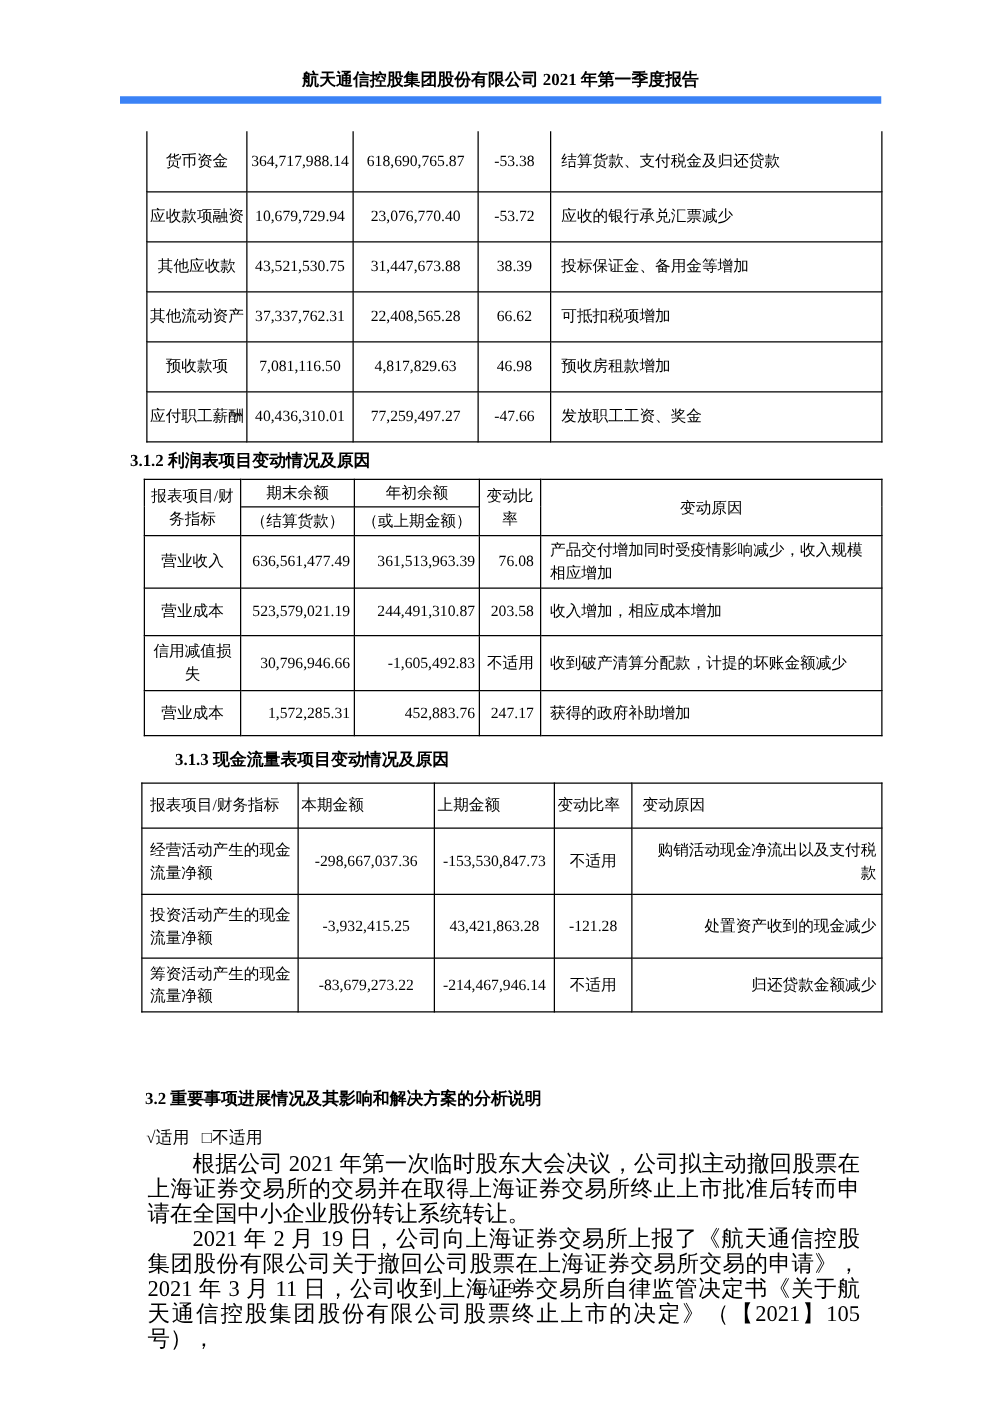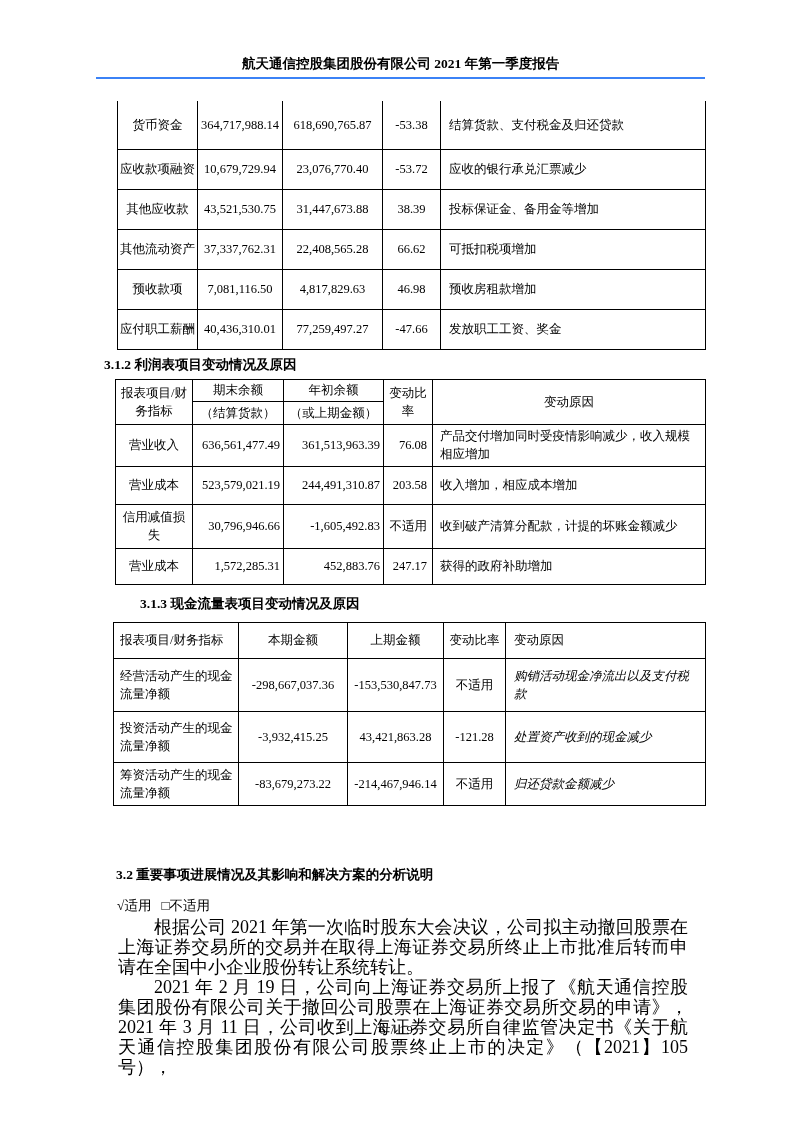--- a/index.html
+++ b/index.html
@@ -15,21 +15,21 @@
   .page{
     width:793px;height:1122px;
     box-sizing:border-box;
     padding:0 88px 0 96px;
     position:relative;
   }
   
   .doc-header{
     padding-top:56px;
     padding-bottom:5px;
-    border-bottom:2px solid #3b82f6;
+    border-bottom:6px solid #3b82f6;
     text-align:center;
     font-weight:bold;
     font-size:13.5px;
     line-height:16px;
   }
   
   table{
     border-collapse:collapse;
     table-layout:fixed;
     font-size:12.5px;
@@ -59,29 +59,29 @@
   .t2 tbody tr:nth-child(2){height:38px;}
   .t2 tbody tr:nth-child(3){height:44px;margin-left:44px;}
   .t2 tbody tr:nth-child(4){height:36px;}
   .t2 td{text-align:center;}
   .t2 td:nth-child(2),.t2 td:nth-child(3){text-align:right;padding-right:3px;}
   .t2 td:nth-child(4){text-align:right;padding-right:5px;}
   .t2 td:nth-child(5){text-align:left;padding-left:7px;padding-right:4px;}
   
   .t3{width:592px;margin:0 0 0 17px;border:1px solid #000;}
   .t3 thead tr{height:36px;}
-  .t3 th{text-align:center;}
+  .t3 th{text-align:left;}
   .t3 th:first-child{text-align:left;padding-left:6px;}
   .t3 th:nth-child(5){text-align:left;padding-left:8px;}
   .t3 tbody tr:nth-child(1){height:53px;}
   .t3 tbody tr:nth-child(2){height:51px;}
   .t3 tbody tr:nth-child(3){height:43px;}
   .t3 td{text-align:center;}
   .t3 td:first-child{text-align:left;padding-left:6px;}
-  .t3 td:nth-child(5){text-align:left;padding-left:8px;padding-right:4px;font-style:italic;}
+  .t3 td:nth-child(5){text-align:right;padding-left:8px;padding-right:4px;}
   
   h3{
     font-size:13.5px;
     font-weight:bold;
     line-height:17px;
     margin:0;
   }
   .s312{margin:6px 0 6px 8px;}
   .s313{margin:10px 0 10px 44px;}
   .s32{margin:60px 0 0 20px;line-height:18px;}

